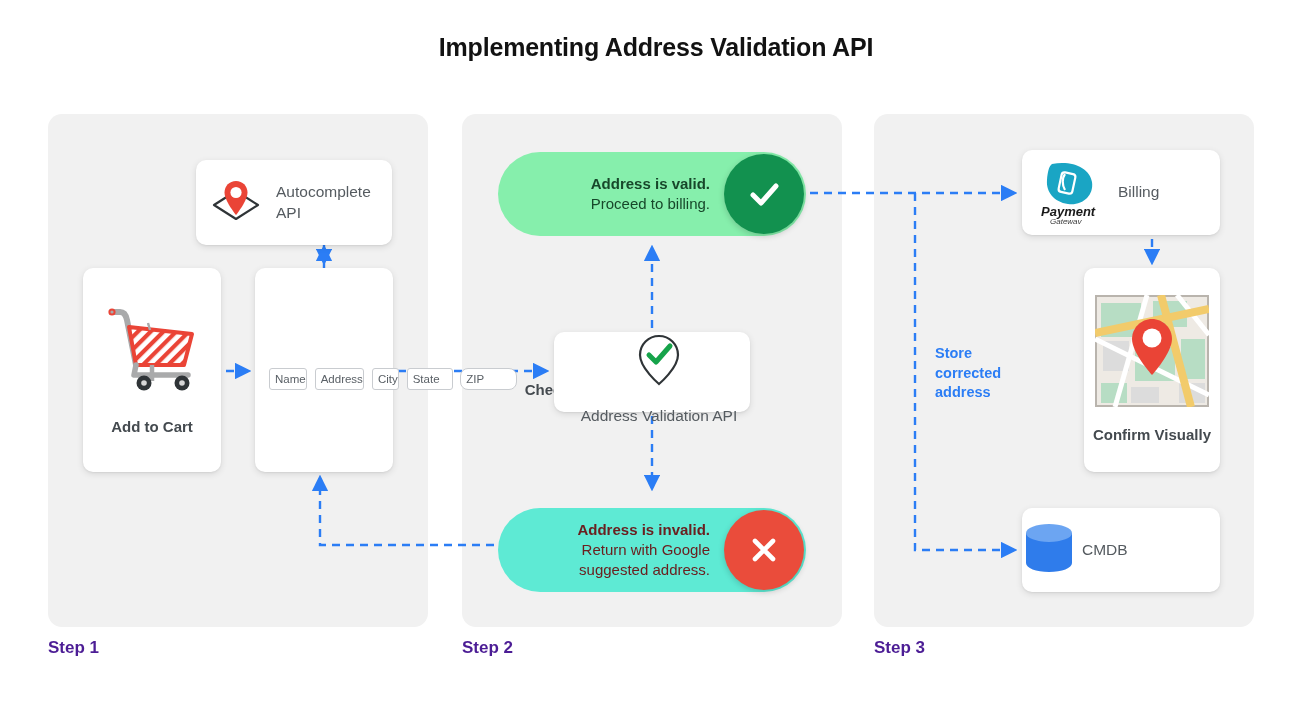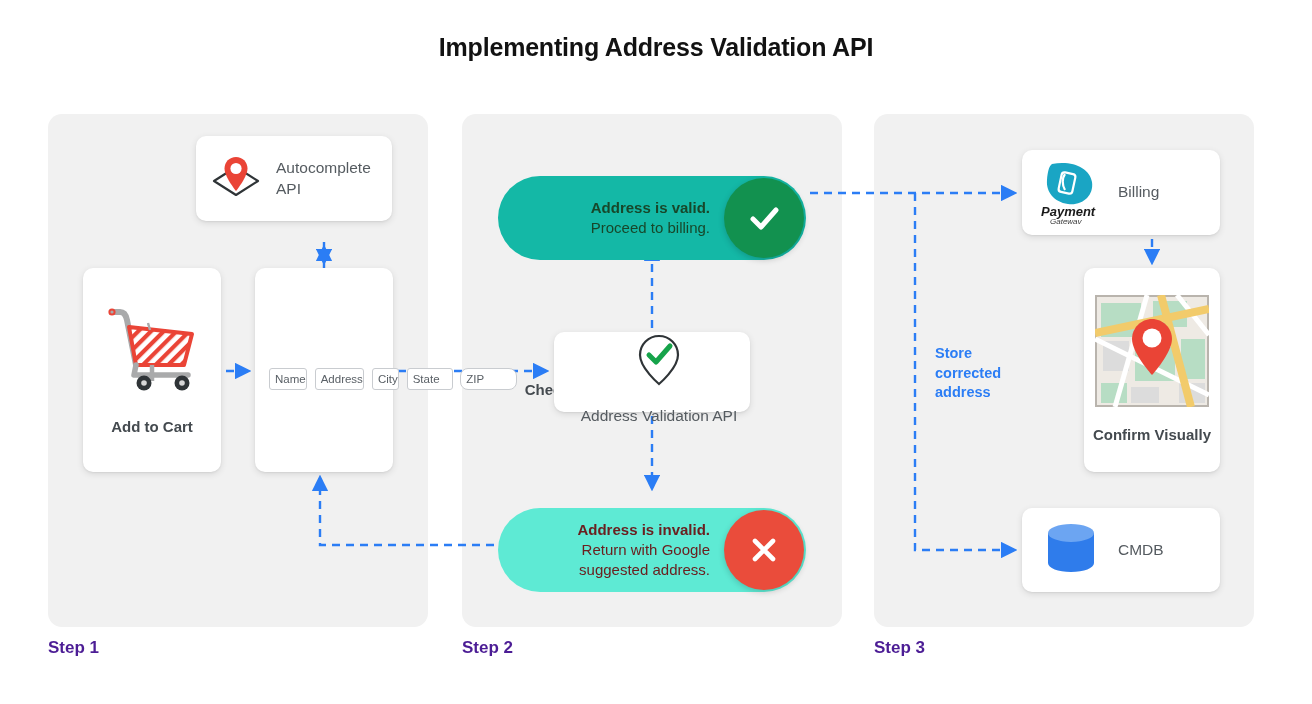--- a/index.html
+++ b/index.html
@@ -42,21 +42,21 @@
     box-shadow: 0 2px 7px rgba(0,0,0,0.11), 0 1px 2px rgba(0,0,0,0.06);
     display: flex;
     align-items: center;
   }
   .card-label {
     color: #555b60; font-size: 15.5px; line-height: 1.3;
   }
 
   
   #card-autocomplete {
-    left: 196px; top: 136px; width: 196px; height: 85px;
+    left: 196px; top: 160px; width: 196px; height: 85px;
     padding-left: 12px; gap: 12px;
   }
   #card-addtocart {
     left: 83px; top: 268px; width: 138px; height: 204px;
     flex-direction: column; justify-content: center; gap: 18px;
   }
   #card-addtocart .card-label { font-weight: bold; color: #444a4f; font-size: 15px; }
   #card-checkout {
     left: 255px; top: 268px; width: 138px; height: 204px;
     justify-content: flex-start;
@@ -77,21 +77,21 @@
     font-weight: bold; color: #444a4f; font-size: 15px;
     margin-top: 22px; align-self: center;
   }
 
   
   .pill {
     position: absolute;
     border-radius: 48px;
     display: flex; align-items: center; justify-content: flex-end;
   }
-  #pill-valid   { left: 498px; top: 152px; width: 308px; height: 84px; background: #14b8a6; margin-top: 24px; }
+  #pill-valid   { left: 498px; top: 152px; width: 308px; height: 84px; background: #86efac; }
   #pill-invalid { left: 498px; top: 508px; width: 308px; height: 84px; background: #5eead4; }
   .pill-text { text-align: right; padding-right: 14px; line-height: 1.32; }
   .pill-text .l1 { font-weight: bold; font-size: 15px; }
   .pill-text .l2 { font-size: 15px; }
   #pill-valid .pill-text { color: #17472a; }
   #pill-invalid .pill-text { color: #6a2020; }
   .pill-badge {
     width: 80px; height: 80px; border-radius: 50%;
     display: flex; align-items: center; justify-content: center;
     flex: 0 0 auto; margin-right: 2px;
@@ -112,21 +112,21 @@
   }
   #card-confirm {
     left: 1084px; top: 268px; width: 136px; height: 204px;
     flex-direction: column; justify-content: center; gap: 14px;
   }
   #card-confirm .card-label {
     font-weight: bold; color: #444a4f; font-size: 15px; text-align: center;
   }
   #card-cmdb {
     left: 1022px; top: 508px; width: 198px; height: 84px;
-    padding-left: 22px; gap: 20px;
+    gap: 6px;
   }
   .annot {
     position: absolute; left: 935px; top: 344px;
     width: 86px;
     font-size: 14.5px; font-weight: bold; color: #2b7df5;
     line-height: 1.35;
   }
 
   svg.conn { position: absolute; left: 0; top: 0; width: 1312px; height: 704px; pointer-events: none; }
 </style>

